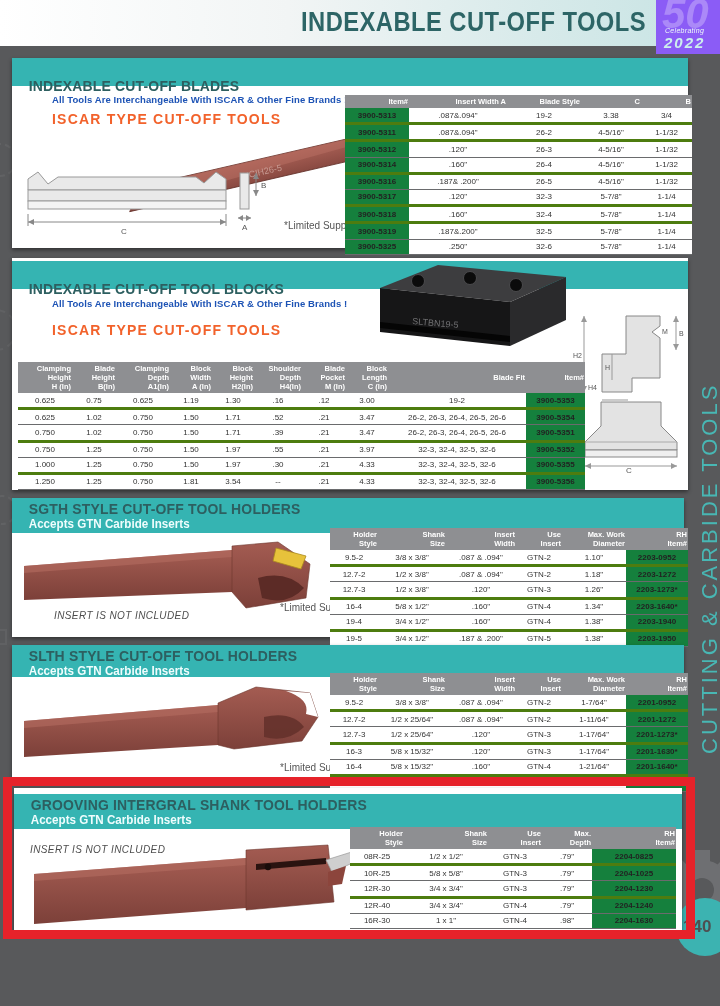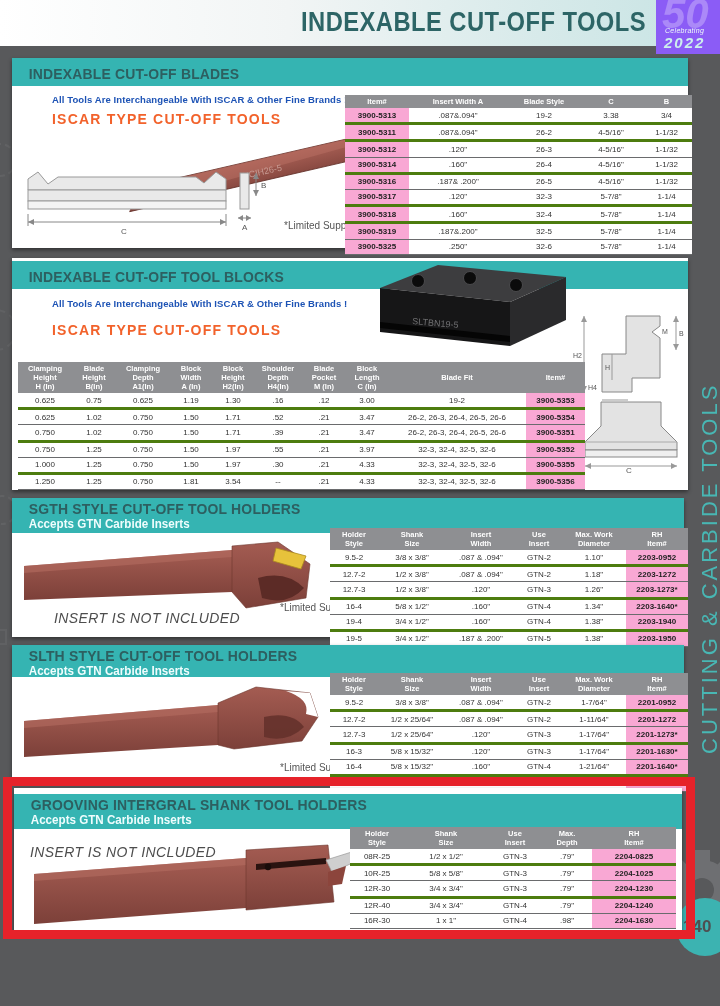--- a/index.html
+++ b/index.html
@@ -25,40 +25,40 @@
   .page-num{position:absolute;left:7px;top:19px;font-size:17px;font-weight:bold;color:#4e4f51;}
   .red-box{position:absolute;left:3px;top:777px;width:692px;height:162px;border:9px solid #e6222a;
            box-sizing:border-box;z-index:6;pointer-events:none;}
   
   .card{position:absolute;left:12px;width:676px;background:#fff;box-shadow:0 2px 4px rgba(0,0,0,.45);z-index:1;}
   .s1{top:58px;height:190px;}
   .s2{top:258px;height:232px;}
   .s3{top:498px;height:139px;width:672px;}
   .s4{top:645px;height:137px;width:672px;}
   .s5{top:788px;height:144px;left:14px;width:668px;z-index:5;}
-  .band{background:#35b4b2;padding-top:8px;box-sizing:border-box;}
+  .band{background:#35b4b2;padding-top:20px;box-sizing:border-box;}
   .band.one{height:28px;}
   .band.two{height:35px;padding-top:3px;}
   .band-title{padding-left:18px;font-size:15px;font-weight:bold;color:#2d5f60;letter-spacing:.2px;
               transform:scaleX(.93);transform-origin:left center;white-space:nowrap;line-height:1.1;}
   .band-sub{padding-left:18px;font-size:12.5px;font-weight:bold;color:#effdfd;margin-top:0px;
             transform:scaleX(.93);transform-origin:left center;white-space:nowrap;line-height:1.1;}
   .note{position:absolute;left:40px;font-size:9.5px;font-weight:bold;color:#1d53b5;letter-spacing:.1px;}
   .iscar{position:absolute;left:40px;font-size:14px;font-weight:bold;color:#f2622b;letter-spacing:1.2px;}
   .limited{position:absolute;font-size:10px;color:#555;}
-  .insert-note{position:absolute;font-style:italic;font-size:14px;color:#4d4d4d;letter-spacing:.4px;}
+  .insert-note{position:absolute;font-style:italic;font-size:10px;color:#4d4d4d;letter-spacing:.4px;}
   .photo,.diagram{position:absolute;}
   
   table.dt{position:absolute;border-collapse:collapse;table-layout:fixed;background:#fff;
            border-bottom:1.5px solid #6a6b6d;}
-  table.dt th{background:#8e8f92;color:#fff;font-size:7.5px;font-weight:bold;text-align:center;
+  table.dt th{background:#8e8f92;color:#fff;font-size:7.5px;font-weight:bold;text-align:right;
               white-space:pre-line;line-height:1.2;padding:2px 1px;vertical-align:middle;}
   table.dt td{font-size:8px;color:#333;text-align:center;padding:1.5px 1px;line-height:1.4;
               overflow:hidden;white-space:nowrap;}
-  table.dt td.item-col{background:#f9a8d4;font-weight:bold;color:#222;text-align:center;}
+  table.dt td.item-col{background:#15803d;font-weight:bold;color:#222;text-align:center;}
   table.dt tbody tr{border-top:3px solid #4d7c0f;}
   table.dt tbody tr:first-child{border-top:none;}
   table.dt tbody tr.group-start{border-top:1.4px solid #6a6b6d;}
   .t1{width:337px;left:333px;top:37px;}
   .t2{width:547px;left:6px;top:104px;}
   .t3{width:346px;left:318px;top:30px;}
   .t4{width:346px;left:318px;top:28px;}
   .t5{width:316px;left:336px;top:39px;}
   svg text{font-family:"Liberation Sans",sans-serif;}
 </style>

